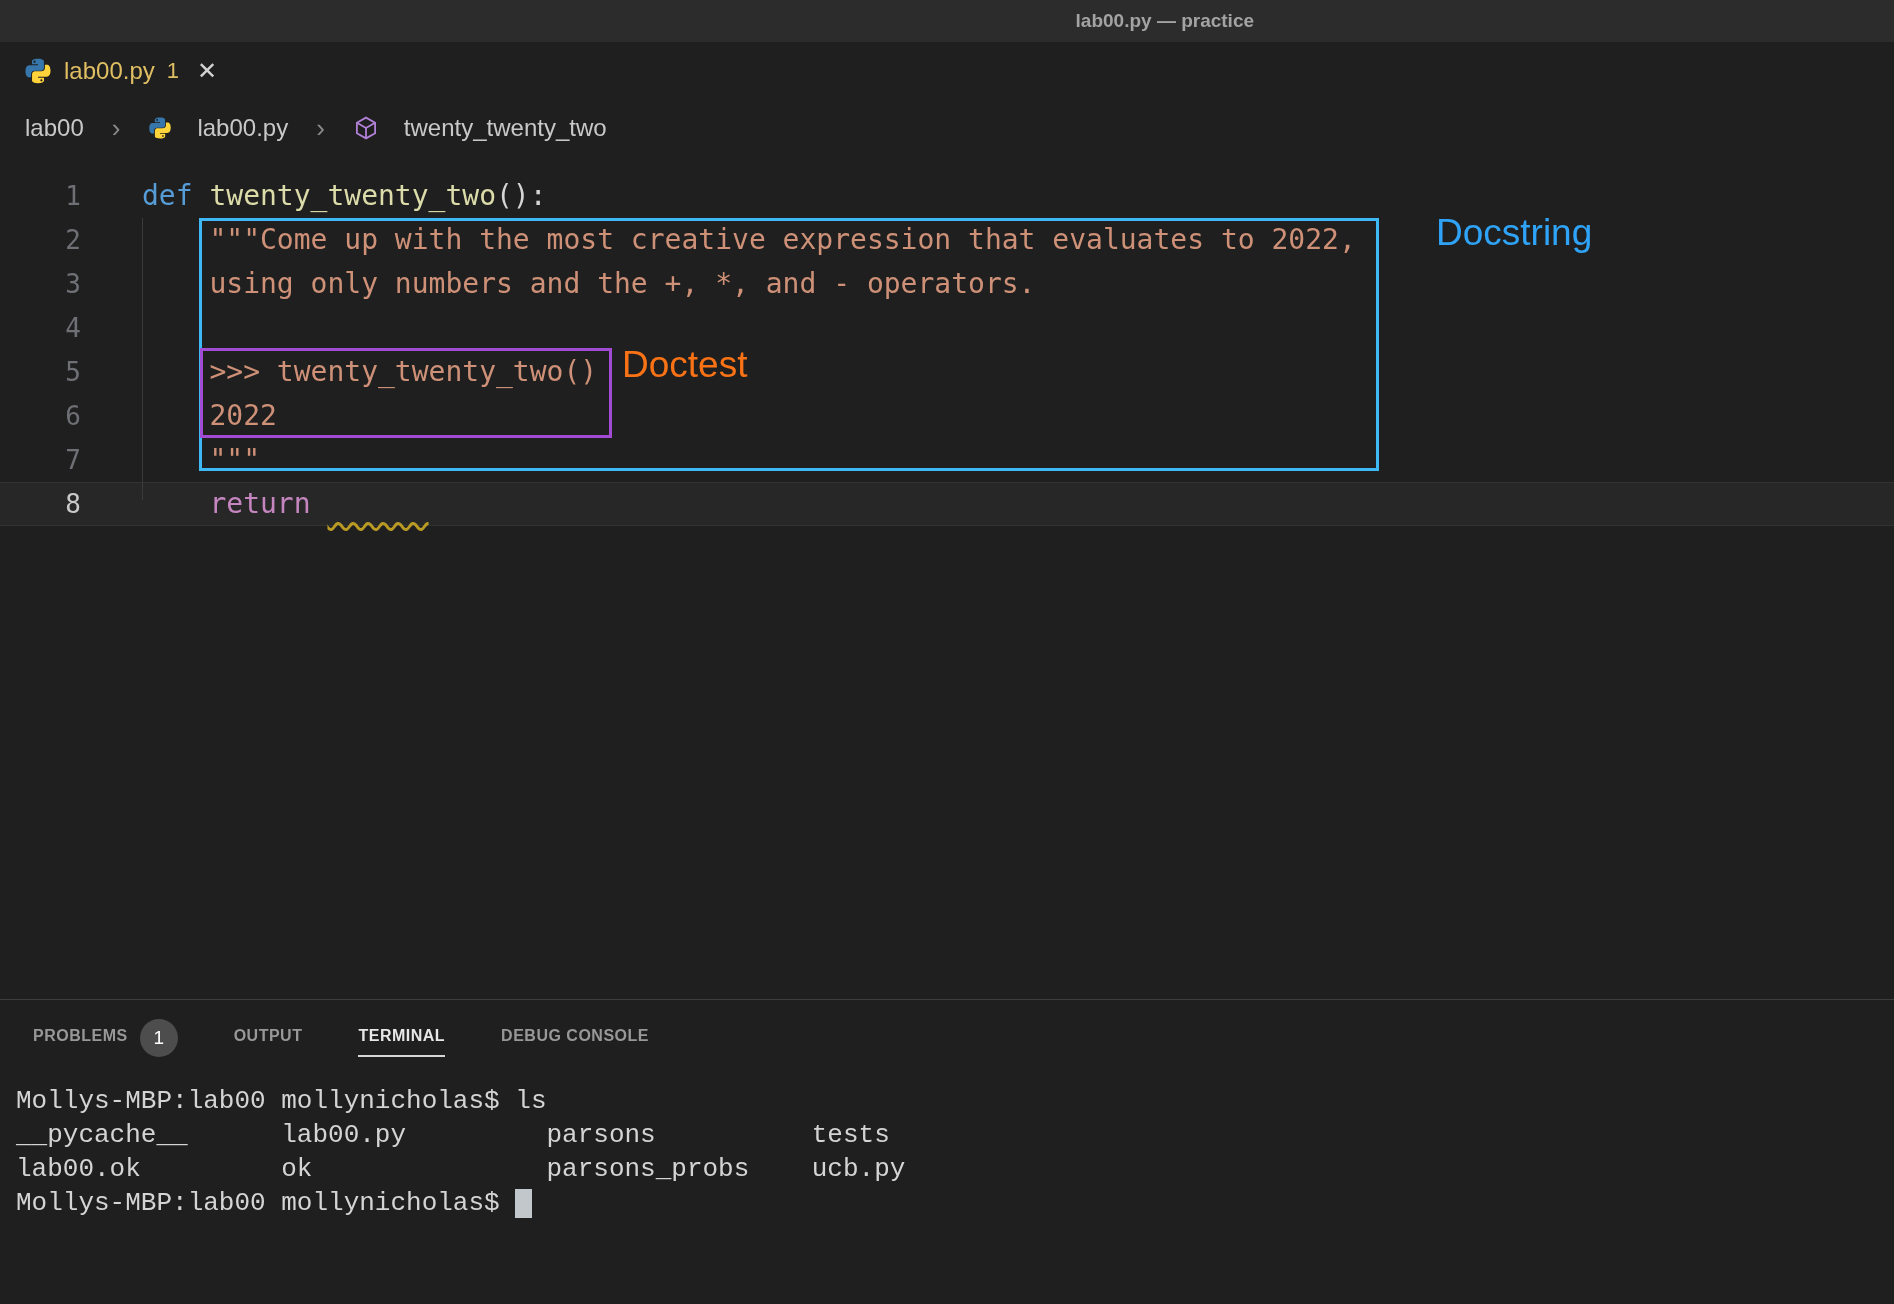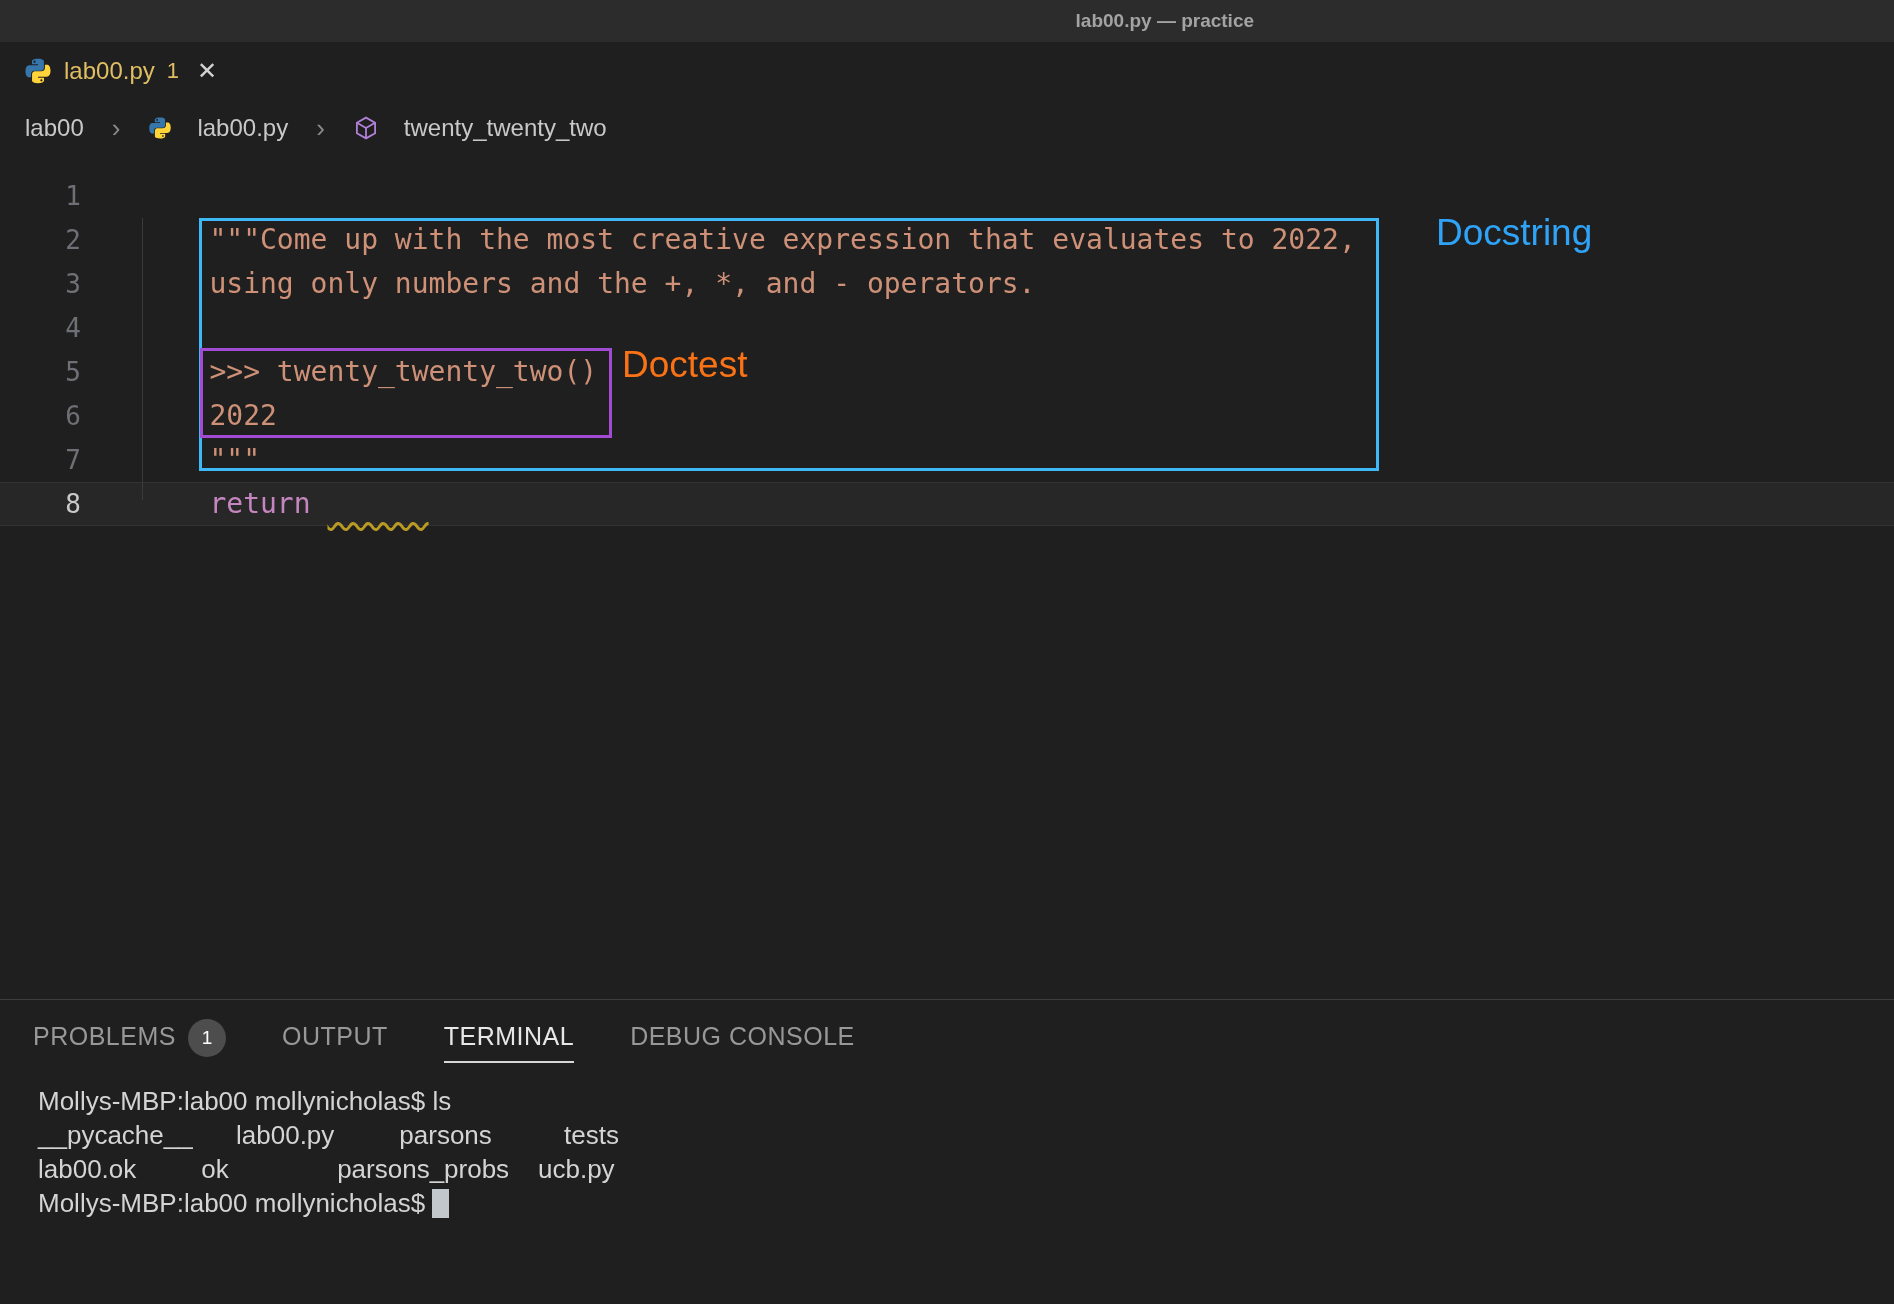--- a/index.html
+++ b/index.html
@@ -59,28 +59,28 @@
   .ann-box.cyan { left: 199px; top: 62px; width: 1180px; height: 253px; border: 3px solid #3fb9f5; }
   .ann-box.purple { left: 200px; top: 192px; width: 412px; height: 90px; border: 3px solid #a24bd3; }
   .ann-label { position: absolute; font-size: 37px; font-family: "Liberation Sans", sans-serif; pointer-events: none; }
   .ann-label.cyan-text { left: 1436px; top: 56px; color: #2fa3f7; }
   .ann-label.purple-text { left: 622px; top: 188px; color: #f97316; }
 
   
   .panel { flex: 1 1 auto; border-top: 1px solid #3d3d3d; background: #1f1f1f; }
   .panel-tabs { display: flex; align-items: center; height: 84px; padding-left: 33px; }
   .panel-tab { display: flex; align-items: center; margin-right: 56px; cursor: pointer; }
-  .panel-tab-label { color: #989898; font-size: 25px; letter-spacing: 0.5px; padding-bottom: 10px;
-    border-bottom: 2px solid transparent; }
+  .panel-tab-label { color: #989898; font-size: 16px; letter-spacing: 0.5px; padding-bottom: 10px;
+    border-bottom: 2px solid transparent; font-weight: bold; }
   .panel-tab.active .panel-tab-label { color: #e7e7e7; border-bottom-color: #d7d7d7; }
   .panel-badge { background: #4d4d4d; color: #ffffff; border-radius: 50%;
     width: 38px; height: 38px; display: flex; align-items: center; justify-content: center;
     font-size: 19px; margin-left: 12px; margin-bottom: 8px; }
 
-  .terminal { padding-left: 38px; font-family: Liberation Sans, sans-serif; }
+  .terminal { padding-left: 16px; font-family: Liberation Mono, monospace; }
   .term-line { white-space: pre; color: #d4d4d4; font-size: 26px; line-height: 34px; }
   .term-cursor { display: inline-block; width: 17px; height: 29px; background: #c2c7cc;
     vertical-align: text-bottom; }
 </style>
 </head>
 <body>
 
 <div class="app">
 
   <div class="titlebar">
@@ -119,20 +119,21 @@
         <path d="M10 10 V18"></path>
       </svg>
     </span>
     <span class="crumb">twenty_twenty_two</span>
   </div>
 
   <div class="editor">
     <div class="code-area">
         <div class="code-line">
           <span class="gutter-num">1</span>
+          <span class="code-text"><span class="tok-kw">def</span><span class="tok-plain"> </span><span class="tok-fn">twenty_twenty_two</span><span class="tok-plain">():</span></span>
         </div>
         <div class="code-line">
           <span class="gutter-num">2</span>
           <span class="code-text"><span class="tok-plain">    </span><span class="tok-str">"""Come up with the most creative expression that evaluates to 2022,</span></span>
         </div>
         <div class="code-line">
           <span class="gutter-num">3</span>
           <span class="code-text"><span class="tok-plain">    </span><span class="tok-str">using only numbers and the +, *, and - operators.</span></span>
         </div>
         <div class="code-line">

